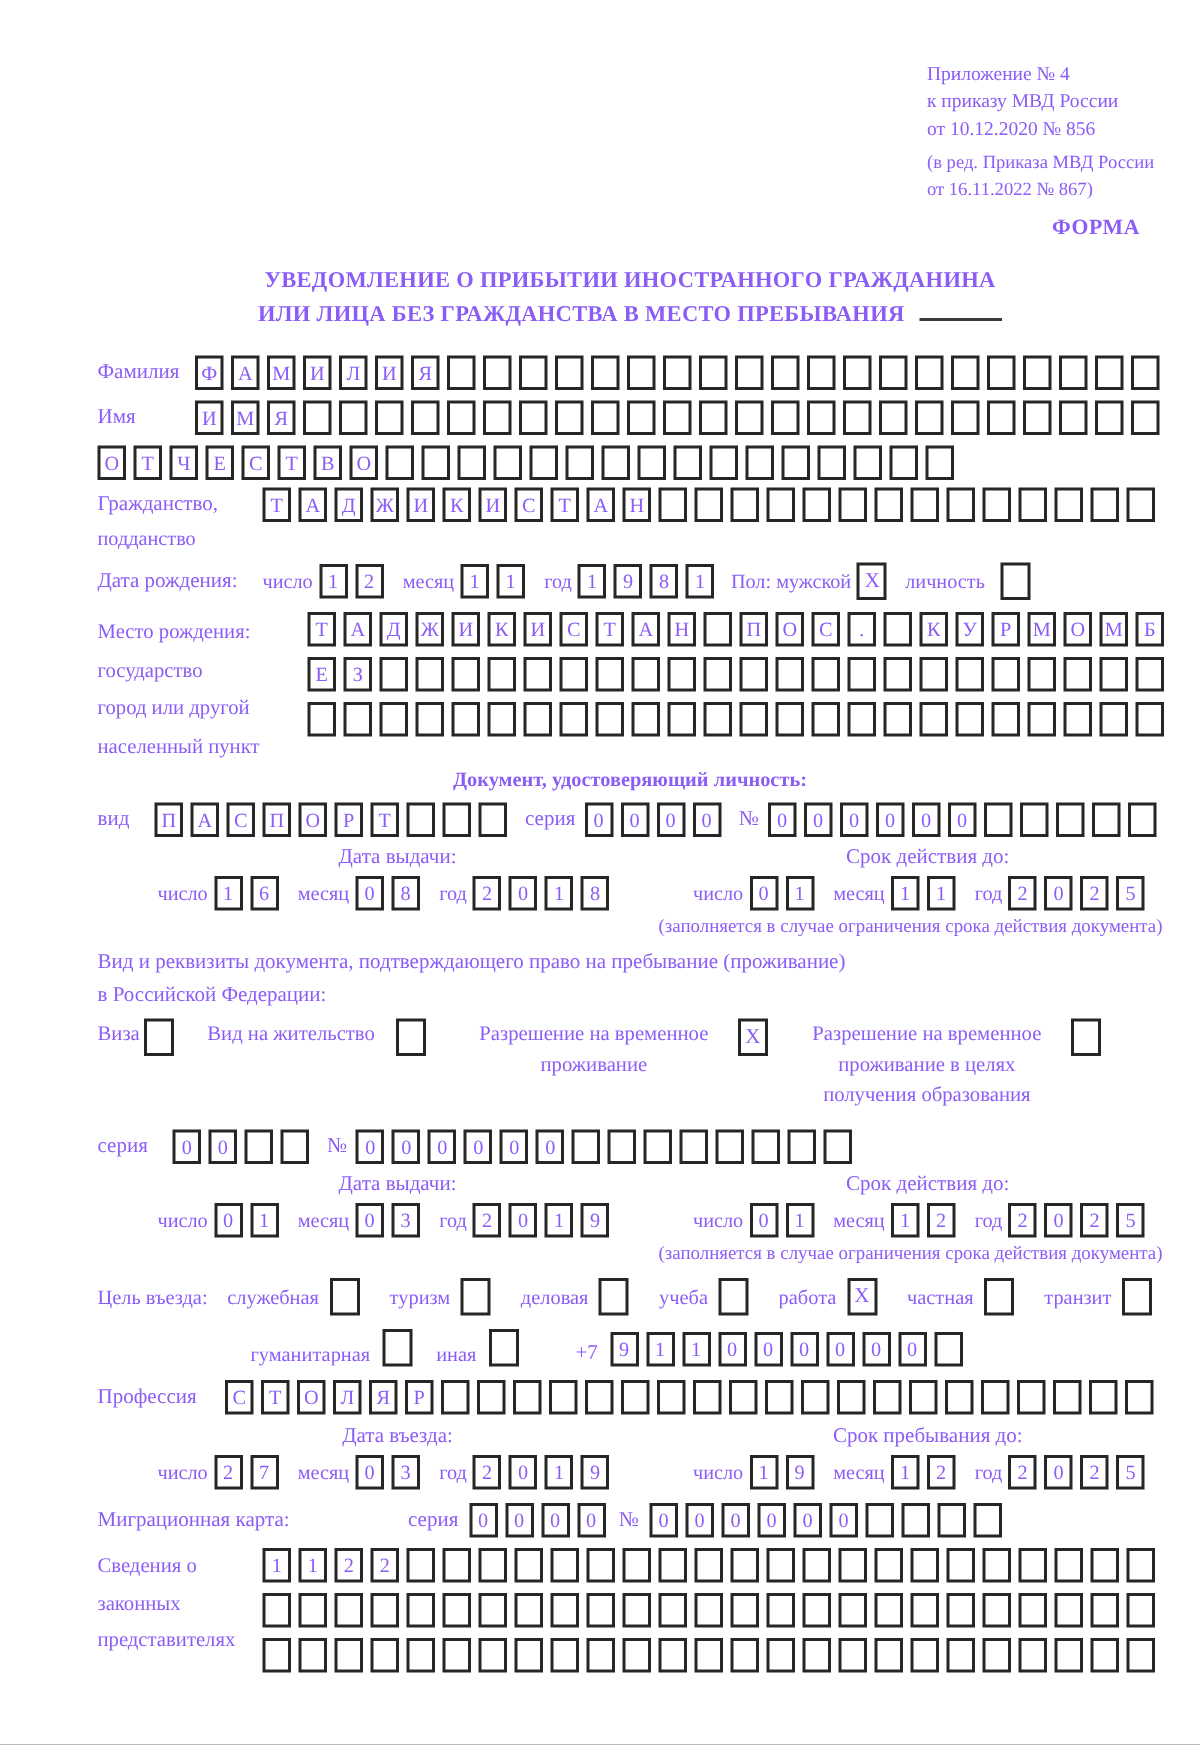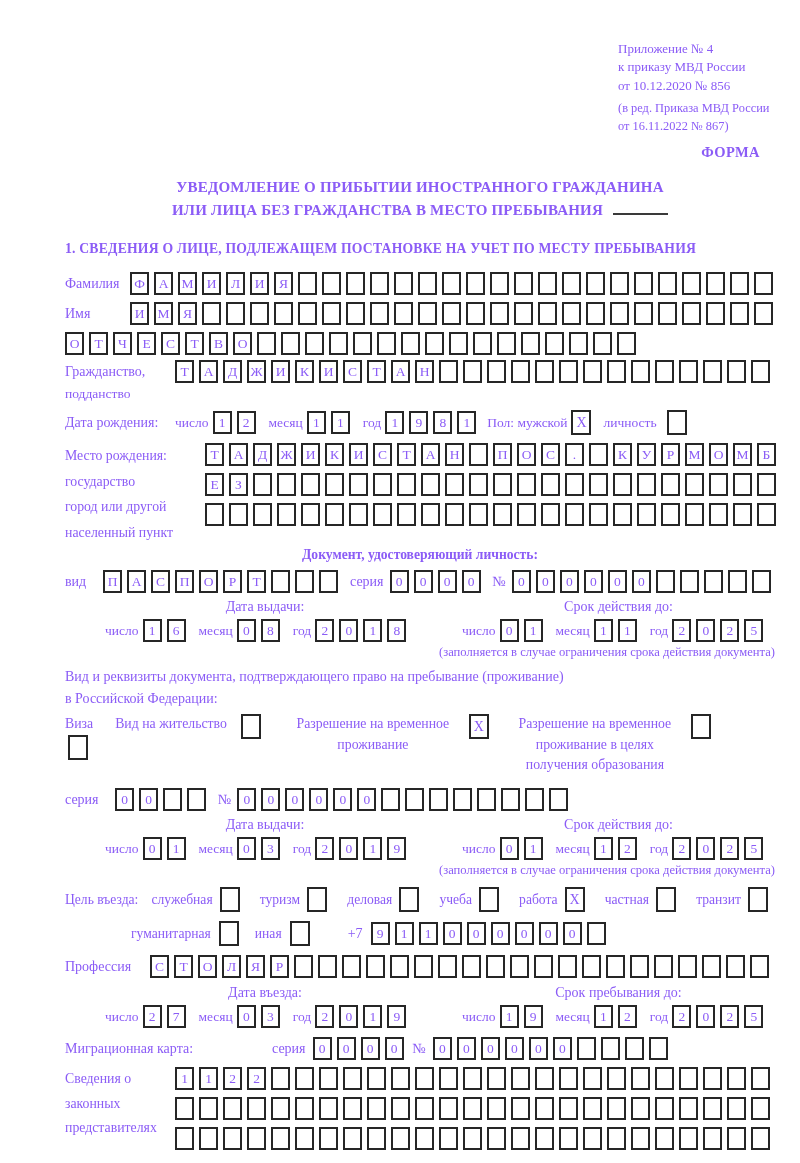--- a/index.html
+++ b/index.html
@@ -72,21 +72,21 @@
   .intro { font-size:14px; margin-bottom:6px; }
   .res-opts { display:flex; align-items:flex-start; margin:7px 0 12px; }
   .opt { display:flex; align-items:flex-start; }
   .opt .olbl { font-size:13.8px; line-height:1.5; }
   .opt .wide { width:176px; text-align:center; }
   .opt .cb { margin-left:8px; margin-top:0; }
 
   .purpose-row { display:flex; align-items:center; justify-content:space-between; font-size:13.6px; margin-bottom:9px; }
   .purpose-row .pi { display:flex; align-items:center; }
   .purpose-row .pi span { margin-right:7px; }
-  .purpose2 { display:flex; align-items:center; font-size:13.6px; margin-bottom:9px; margin-left:66px; }
+  .purpose2 { display:flex; align-items:flex-end; font-size:13.6px; margin-bottom:9px; margin-left:102px; }
   .purpose2 .gap { margin:0 8px 0 0; }
   .purpose2 .cb { margin-right:16px; }
   .phone-pref { margin:0 8px 0 22px; font-size:14px; }
 
   .mig-row { display:flex; align-items:center; margin:9px 0 7px; font-size:14px; }
 
   .reps { display:flex; align-items:flex-start; margin-top:3px; }
   .reps-lbl { flex:0 0 110px; font-size:13.8px; line-height:24.5px; }
   .reps-rows { flex:1; }
   .reps-rows .brow { display:flex; margin-bottom:7px; }
@@ -106,21 +106,20 @@
 
   <div class="forma">ФОРМА</div>
 
   <div class="title">
     <div>УВЕДОМЛЕНИЕ О ПРИБЫТИИ ИНОСТРАННОГО ГРАЖДАНИНА</div>
     <div>
       <span>ИЛИ ЛИЦА БЕЗ ГРАЖДАНСТВА В МЕСТО ПРЕБЫВАНИЯ</span><span class="t-underline"></span>
     </div>
   </div>
 
-  <div class="sec-h">1. СВЕДЕНИЯ О ЛИЦЕ, ПОДЛЕЖАЩЕМ ПОСТАНОВКЕ НА УЧЕТ ПО МЕСТУ ПРЕБЫВАНИЯ</div>
 
   <div class="rows">
 
     <div class="row">
       <span class="lbl w65">Фамилия</span>
       <span class="boxes">
           <span class="box">Ф</span>
           <span class="box">А</span>
           <span class="box">М</span>
           <span class="box">И</span>
@@ -444,21 +443,21 @@
             </span>
         </div>
       </div>
     </div>
     <div class="note">(заполняется в случае ограничения срока действия документа)</div>
 
     <div class="intro">Вид и реквизиты документа, подтверждающего право на пребывание (проживание)</div>
     <div class="intro">в Российской Федерации:</div>
 
     <div class="res-opts">
-      <div class="opt" style="margin-right:22px;flex-direction:column;">
+      <div class="opt" style="margin-right:22px;">
         <span class="olbl">Виза</span>
         <span class="cb" style="margin-left:3px;"></span>
       </div>
       <div class="opt" style="margin-right:24px;">
         <span class="olbl">Вид на жительство</span>
         <span class="cb" style="margin-left:14px;"></span>
       </div>
       <div class="opt" style="margin-right:18px;">
         <span class="olbl wide">Разрешение на временное проживание</span>
         <span class="cb">X</span>

